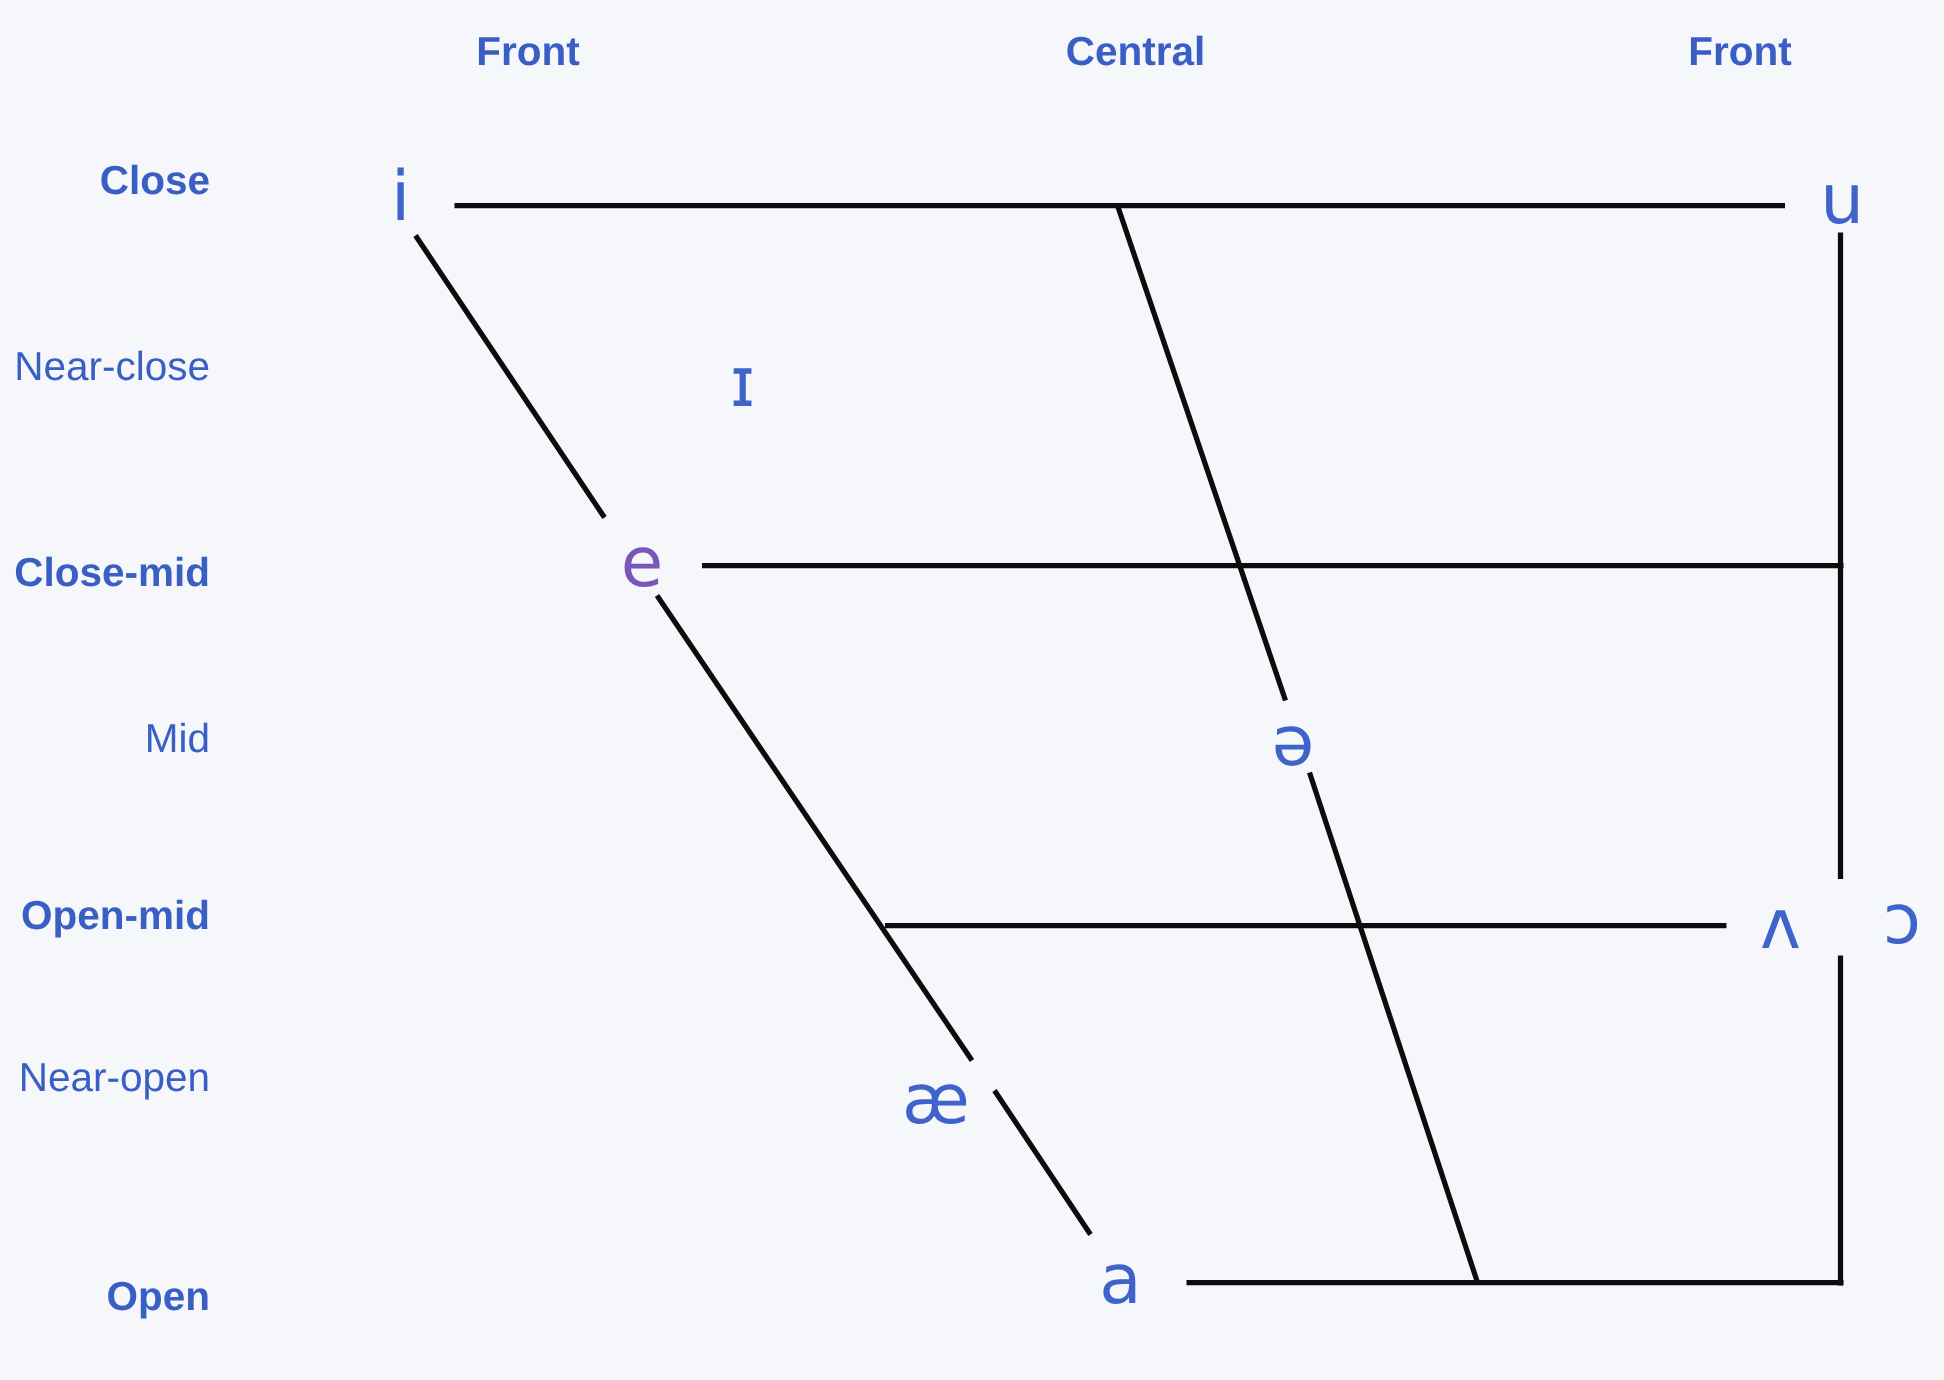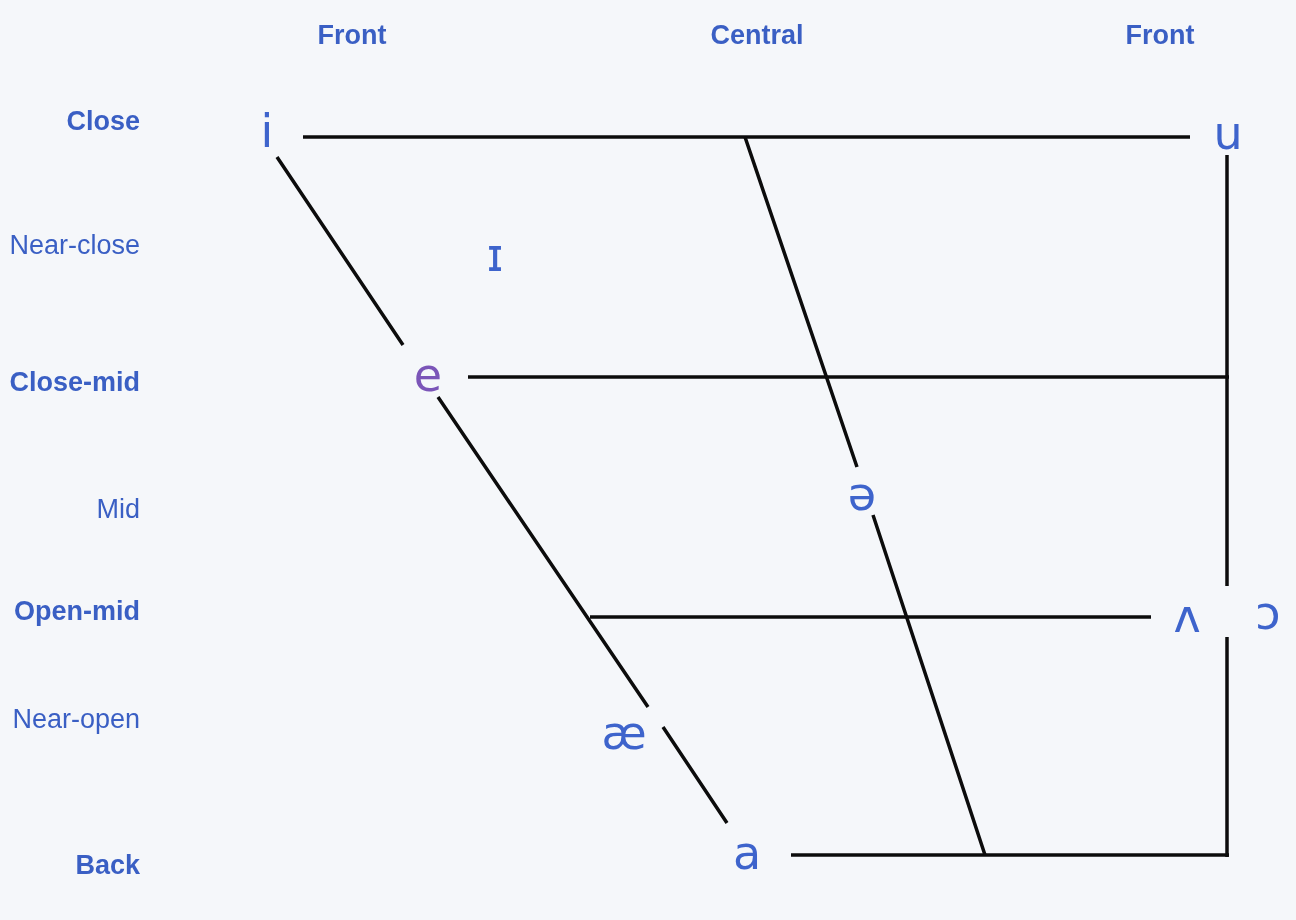--- a/index.html
+++ b/index.html
@@ -64,24 +64,24 @@
 
 <div class="stage">
 
   <span class="colh" style="left:352px; top:35px">Front</span>
   <span class="colh" style="left:757px; top:35px">Central</span>
   <span class="colh" style="left:1160px; top:35px">Front</span>
 
   <span class="rowl bold" style="top:121px">Close</span>
   <span class="rowl" style="top:245px">Near-close</span>
   <span class="rowl bold" style="top:382px">Close-mid</span>
-  <span class="rowl" style="top:509px">Mid</span>
+  <span class="rowl" style="top:493px">Mid</span>
   <span class="rowl bold" style="top:611px">Open-mid</span>
   <span class="rowl" style="top:719px">Near-open</span>
-  <span class="rowl bold" style="top:865px">Back</span>
+  <span class="rowl bold" style="top:865px">Open</span>
 
   <svg class="chart-lines" viewBox="0 0 1296 920">
     <path d="M303 137 H1190"></path>
     <path d="M468 377 H1229"></path>
     <path d="M590 617 H1151"></path>
     <path d="M791 855 H1229"></path>
     <path d="M1227 155 V586 M1227 637 V857"></path>
     <path d="M277 157 L403 345 M438 397 L648 707 M663 727 L727 823"></path>
     <path d="M745 137 L857 467 M873 515 L985 855"></path>
   </svg>

